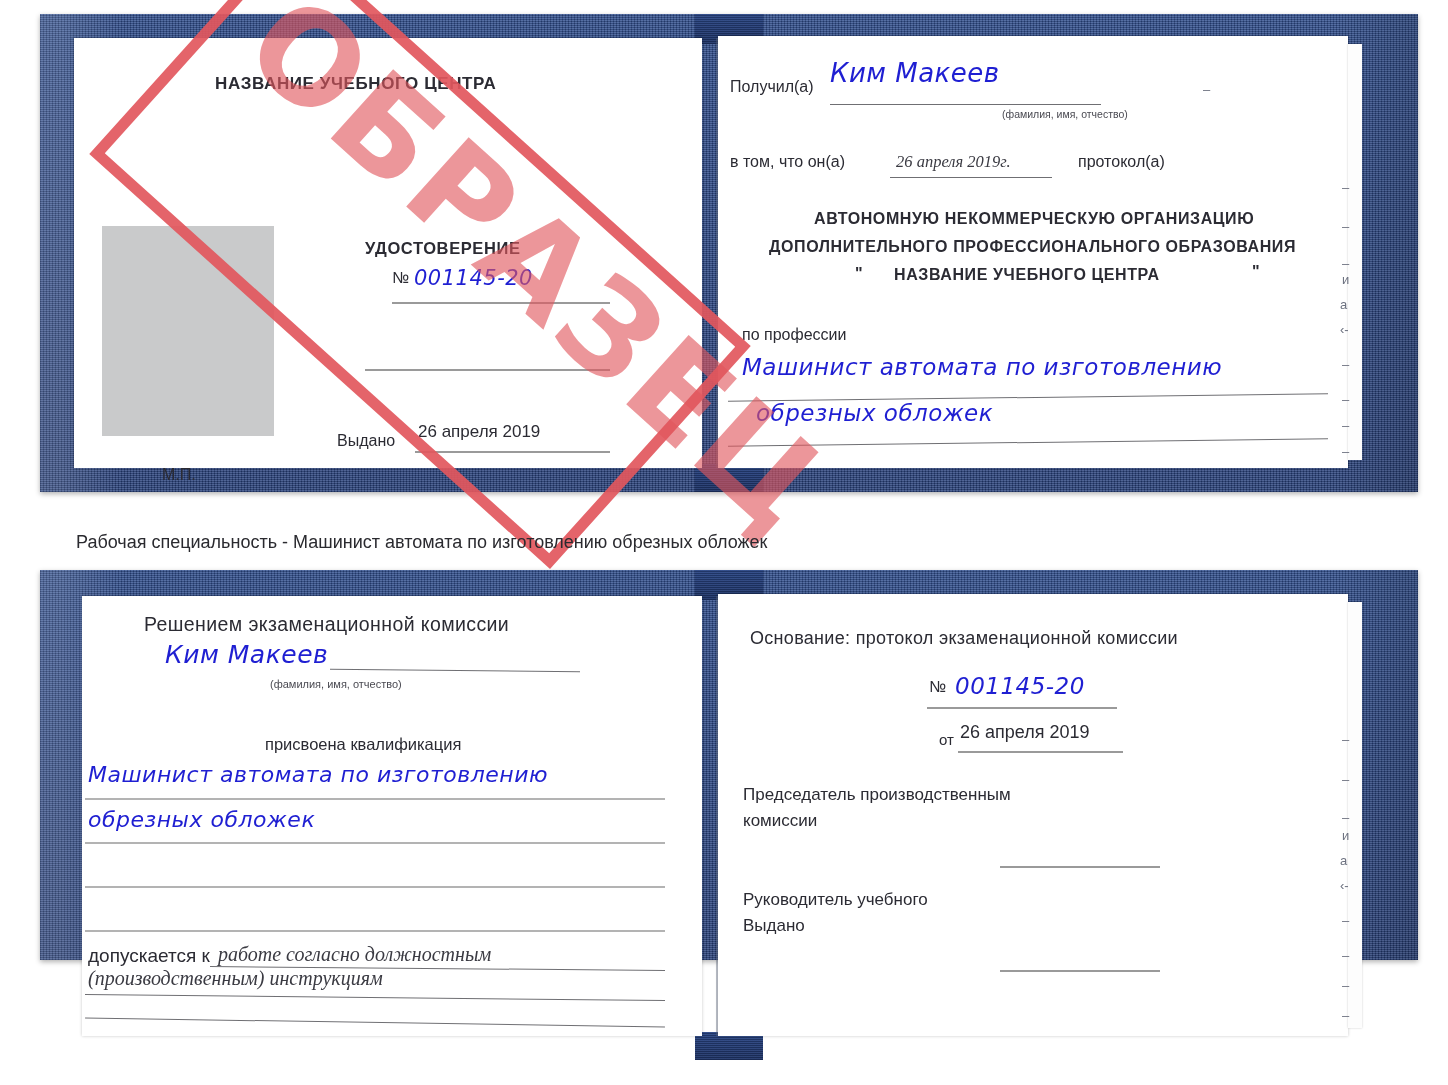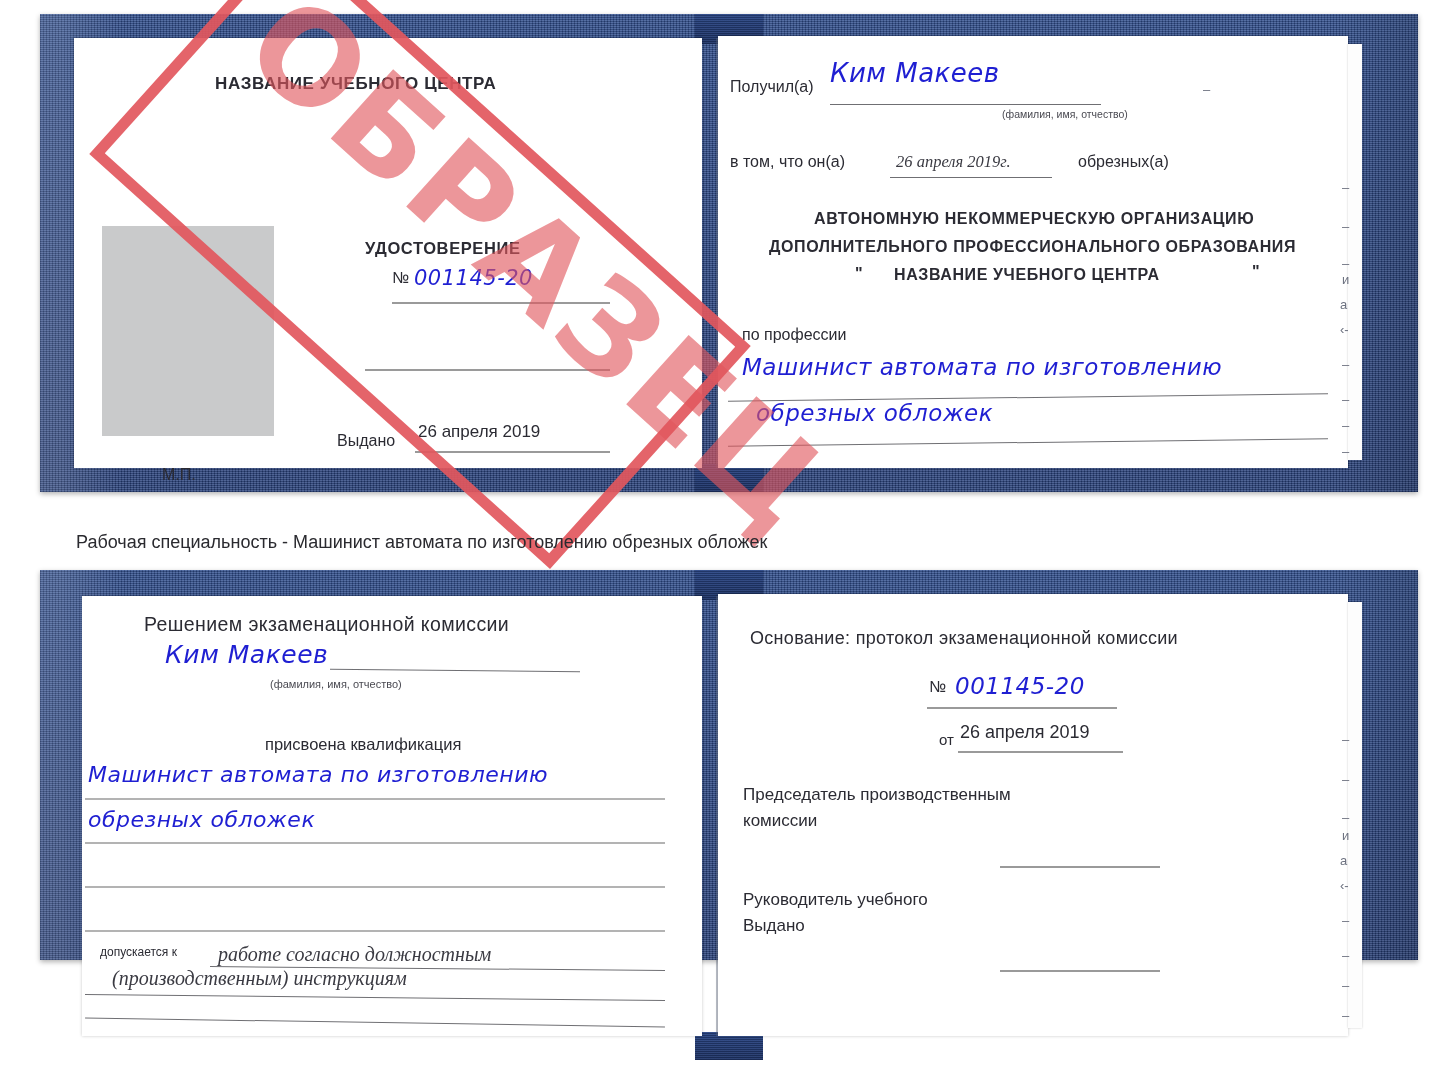--- a/index.html
+++ b/index.html
@@ -144,21 +144,21 @@
 
     <div class="t" style="left:690px;top:64px;font-size:16px;">Получил(а)</div>
     <div class="t hand" style="left:790px;top:44px;font-size:26px;">Ким Макеев</div>
     <div class="rule dark" style="left:790px;top:90px;width:271px;"></div>
     <div class="t tiny" style="left:962px;top:94px;font-size:10.5px;">(фамилия, имя, отчество)</div>
     <div class="tick" style="left:1163px;top:68px;">–</div>
 
     <div class="t" style="left:690px;top:139px;font-size:16px;">в том, что он(а)</div>
     <div class="t hand-serif" style="left:856px;top:138px;font-size:16.5px;">26 апреля 2019г.</div>
     <div class="rule dark" style="left:850px;top:163px;width:162px;"></div>
-    <div class="t" style="left:1038px;top:139px;font-size:16px;">обрезных(а)</div>
+    <div class="t" style="left:1038px;top:139px;font-size:16px;">протокол(а)</div>
 
     <div class="t caps" style="left:774px;top:196px;font-size:16px;">АВТОНОМНУЮ НЕКОММЕРЧЕСКУЮ ОРГАНИЗАЦИЮ</div>
     <div class="t caps" style="left:729px;top:224px;font-size:16px;">ДОПОЛНИТЕЛЬНОГО ПРОФЕССИОНАЛЬНОГО ОБРАЗОВАНИЯ</div>
     <div class="t" style="left:815px;top:251px;font-size:16px;font-weight:700;">"</div>
     <div class="t caps" style="left:854px;top:252px;font-size:16px;">НАЗВАНИЕ УЧЕБНОГО ЦЕНТРА</div>
     <div class="t" style="left:1212px;top:249px;font-size:16px;font-weight:700;">"</div>
 
     <div class="t" style="left:702px;top:312px;font-size:16px;">по профессии</div>
     <div class="t hand" style="left:702px;top:340px;font-size:23px;">Машинист автомата по изготовлению</div>
     <div class="rule dark" style="left:688px;top:383px;width:600px;transform:rotate(-0.7deg);"></div>
@@ -205,24 +205,24 @@
 
     <div class="t hand" style="left:48px;top:192px;font-size:22px;">Машинист автомата по изготовлению</div>
     <div class="rule thin" style="left:45px;top:228px;width:580px;"></div>
 
     <div class="t hand" style="left:48px;top:237px;font-size:22px;">обрезных обложек</div>
     <div class="rule thin" style="left:45px;top:272px;width:580px;"></div>
 
     <div class="rule thin" style="left:45px;top:316px;width:580px;"></div>
     <div class="rule thin" style="left:45px;top:360px;width:580px;"></div>
 
-    <div class="t" style="left:48px;top:375px;font-size:12px;margin-left:12px;">допускается к</div>
+    <div class="t" style="left:48px;top:375px;font-size:19px;">допускается к</div>
     <div class="t hand-serif" style="left:178px;top:373px;font-size:20px;">работе согласно должностным</div>
     <div class="rule dark" style="left:170px;top:398px;width:455px;transform:rotate(0.5deg);"></div>
-    <div class="t hand-serif" style="left:48px;top:397px;font-size:20px;margin-left:24px;">(производственным) инструкциям</div>
+    <div class="t hand-serif" style="left:48px;top:397px;font-size:20px;">(производственным) инструкциям</div>
     <div class="rule dark" style="left:45px;top:427px;width:580px;transform:rotate(0.6deg);"></div>
     <div class="rule dark" style="left:45px;top:452px;width:580px;transform:rotate(0.9deg);"></div>
 
     <div class="t" style="left:710px;top:58px;font-size:18px;letter-spacing:.3px;">Основание: протокол экзаменационной комиссии</div>
 
     <div class="t" style="left:889px;top:108px;font-size:16px;">№</div>
     <div class="t hand" style="left:915px;top:103px;font-size:23px;">001145-20</div>
     <div class="rule" style="left:887px;top:137px;width:190px;"></div>
 
     <div class="t" style="left:899px;top:161px;font-size:15px;">от</div>

